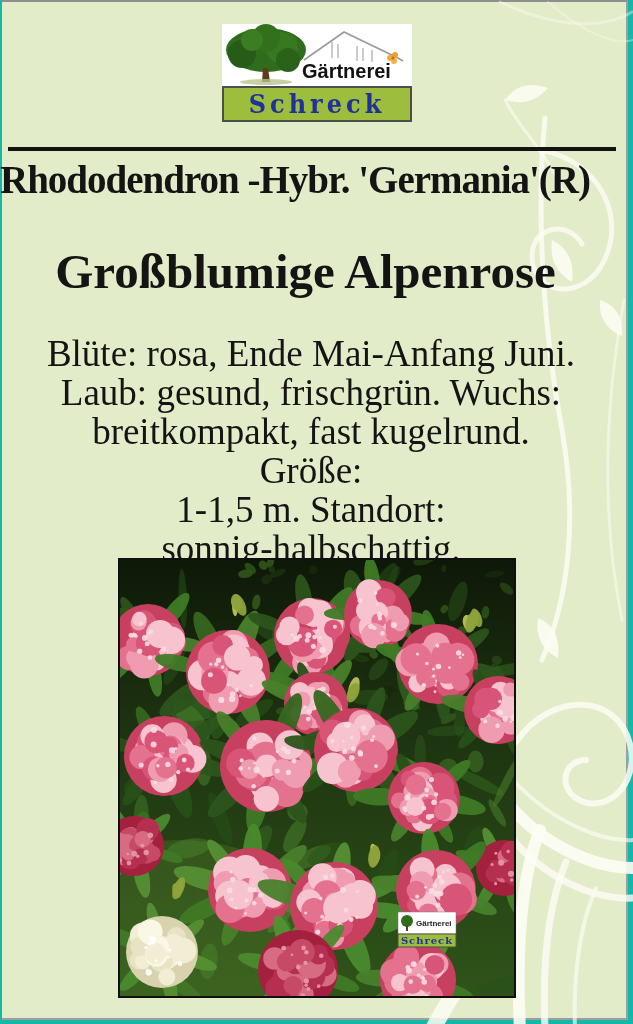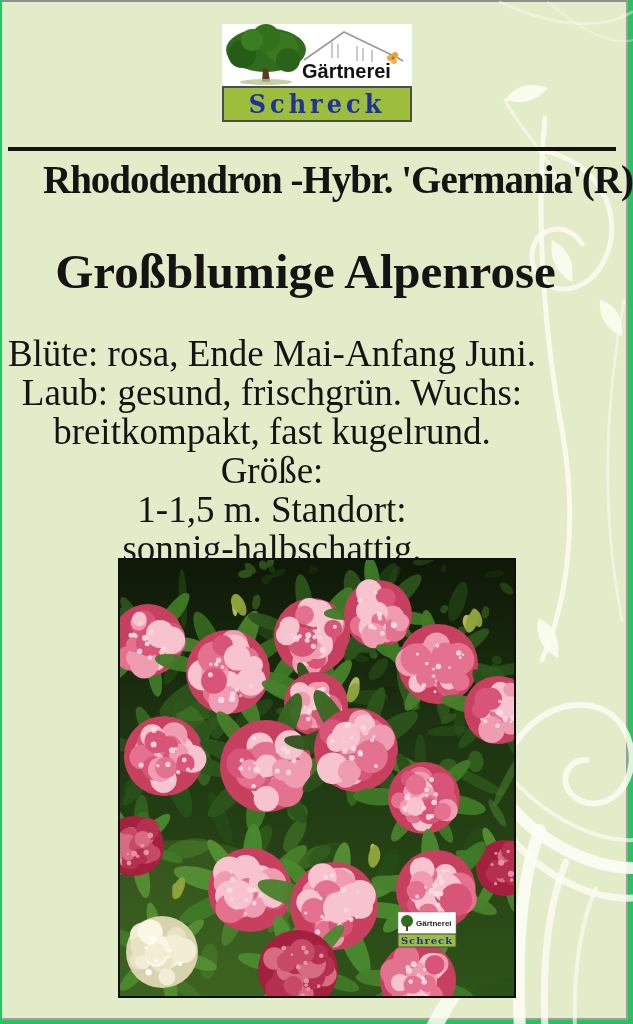--- a/index.html
+++ b/index.html
@@ -1,41 +1,41 @@
 <!DOCTYPE html>
 <html><head>
 <meta charset="utf-8">
 <style>
   html,body{margin:0;padding:0;background:#ffffff;}
-  .page{position:relative;width:633px;height:1024px;background:#22c55e;overflow:hidden;
+  .page{position:relative;width:633px;height:1024px;background:#14b8a6;overflow:hidden;
         font-family:"Liberation Serif",serif;color:#141414;}
   .labelbg{position:absolute;left:2px;top:0;width:624px;height:1016px;background:#e3ecc8;
         border-top:2px solid #8e8e8e;border-right:2px solid #9d9d9d;border-bottom:2px solid #9d9d9d;}
   .swirls{position:absolute;left:0;top:0;width:633px;height:1024px;pointer-events:none;}
   .content{position:absolute;left:0;top:0;width:633px;height:1024px;}
 
   
   .logo{position:absolute;left:222px;top:24px;width:190px;}
   .logo-top{position:relative;width:190px;height:62px;background:#ffffff;}
   .logo-art{position:absolute;left:0;top:0;width:190px;height:62px;}
   .logo-nursery{position:absolute;left:80px;top:36px;font-family:"Liberation Sans",sans-serif;
         font-weight:bold;font-size:20px;color:#121212;letter-spacing:0px;}
   .logo-band{box-sizing:border-box;width:190px;height:36px;background:#9dbd3d;
         border:2px solid #4d4d4d;display:flex;align-items:center;justify-content:center;}
   .logo-family{font-family:"DejaVu Serif",serif;font-weight:bold;font-size:24px;
         color:#20309c;letter-spacing:4px;transform:scaleY(1.05);}
 
   .rule{position:absolute;left:8px;top:147px;width:608px;height:4px;background:#131313;}
 
-  .botanical{position:absolute;left:0;top:157px;width:633px;text-align:right;
+  .botanical{position:absolute;left:0;top:157px;width:633px;text-align:left;
         font-weight:bold;font-size:39px;letter-spacing:-1px;white-space:nowrap;}
   .common{position:absolute;left:0;top:243px;width:611px;text-align:center;
         font-weight:bold;font-size:49px;}
   .desc{position:absolute;left:0;top:334px;width:544px;text-align:center;
-        font-size:37px;line-height:39px;white-space:pre-line;}
+        font-size:37px;line-height:39px;white-space:pre-line;padding-left:39px;}
 
   .photo{position:absolute;left:118px;top:558px;width:394px;height:436px;
         border:2px solid #101010;background:#15230e;}
   .photo svg{display:block;width:394px;height:436px;}
 </style>
 </head>
 <body>
 
 <div class="page">
   <div class="labelbg"></div>

